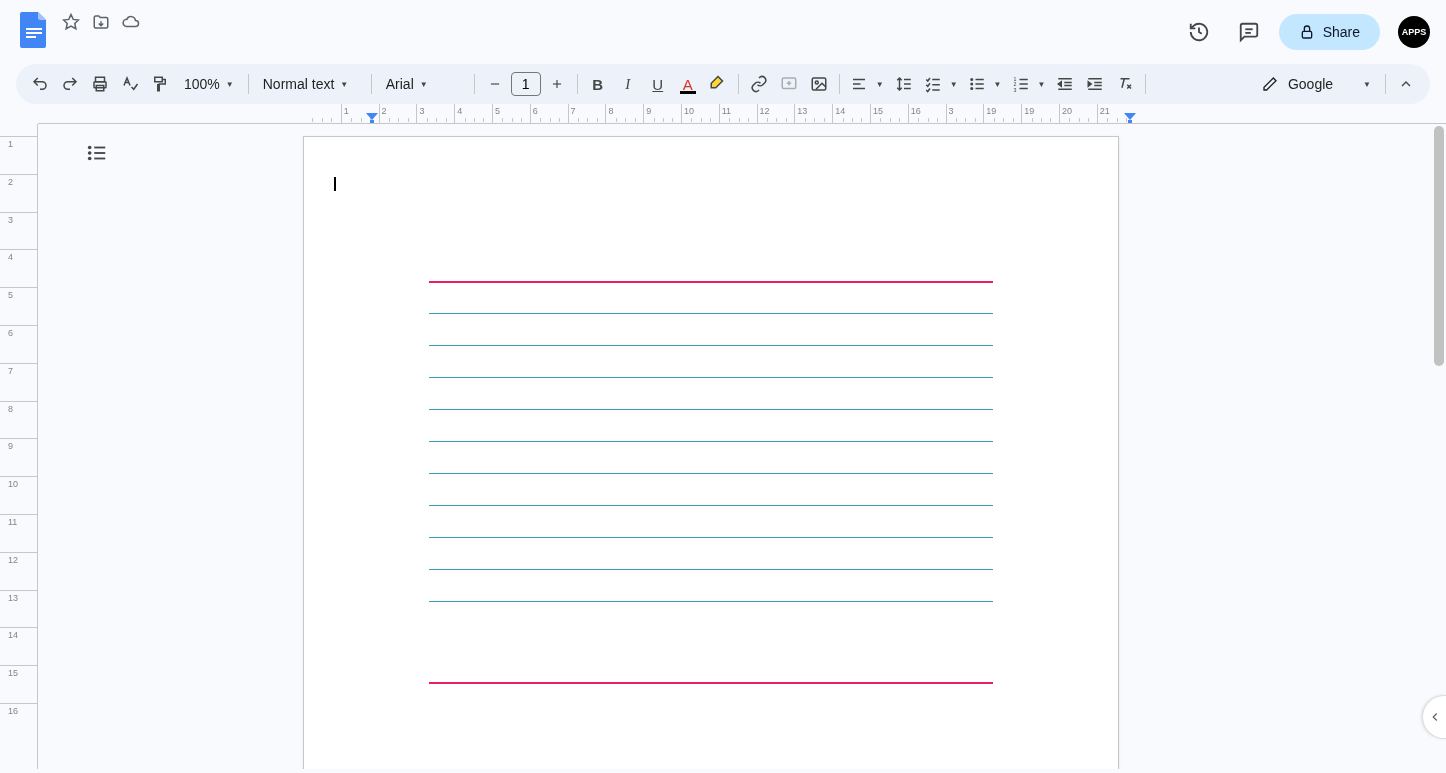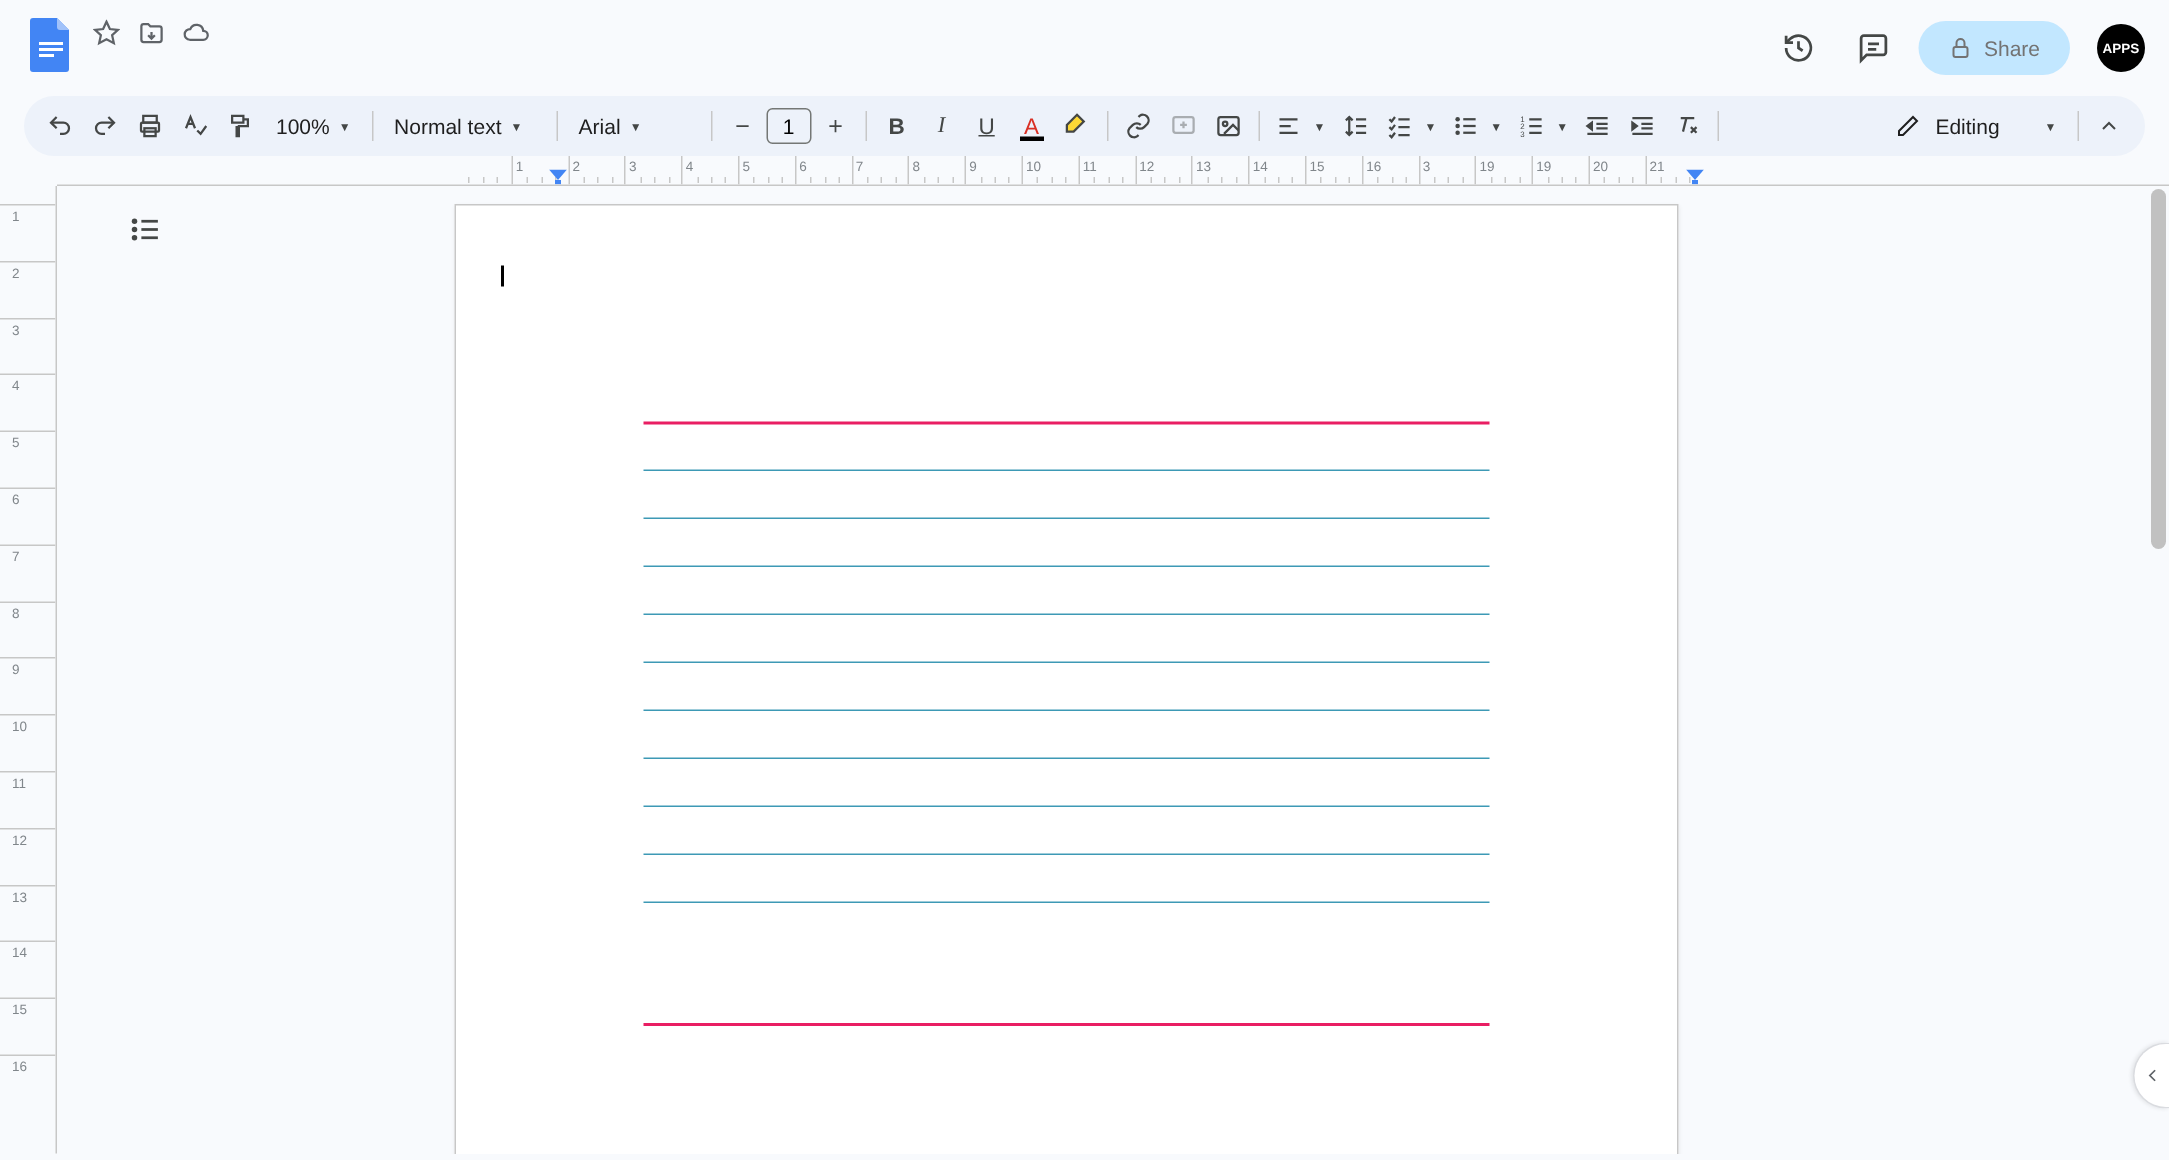--- a/index.html
+++ b/index.html
@@ -10,21 +10,21 @@
 .logo { width: 40px; height: 40px; display: flex; align-items: center; justify-content: center; margin-right: 6px; margin-top: 2px; }
 .logo svg { width: 28px; height: 36px; }
 .title-area { flex: 1; display: flex; flex-direction: column; }
 .title-row { display: flex; align-items: center; gap: 8px; height: 28px; }
 .doc-title { font-size: 18px; color: #1f1f1f; padding: 2px 6px; }
 .title-icon { width: 22px; height: 22px; display: flex; align-items: center; justify-content: center; color: #5f6368; cursor: pointer; border-radius: 4px; }
 .menubar { display: flex; gap: 2px; margin-top: 2px; }
 .menu-item { font-size: 14px; color: #1f1f1f; padding: 4px 7px; border-radius: 4px; cursor: pointer; }
 .header-right { display: flex; align-items: center; gap: 10px; margin-top: 4px; }
 .hr-icon { width: 40px; height: 40px; display: flex; align-items: center; justify-content: center; color: #444746; cursor: pointer; border-radius: 50%; }
-.share-btn { display: flex; align-items: center; gap: 8px; background: #c2e7ff; color: #737373; font-size: 14px; font-weight: 500; padding: 10px 20px; border-radius: 40px; cursor: pointer; }
+.share-btn { display: flex; align-items: center; gap: 8px; background: #c2e7ff; color: #0f172a; font-size: 14px; font-weight: 500; padding: 10px 20px; border-radius: 40px; cursor: pointer; }
 .avatar { width: 32px; height: 32px; border-radius: 50%; background: #000; color: #fff; display: flex; align-items: center; justify-content: center; font-size: 9px; font-weight: bold; margin-left: 8px; }
 
 
 .toolbar-wrap { padding: 0 16px; background: #f8fafd; }
 .toolbar { display: flex; align-items: center; background: #edf2fa; border-radius: 24px; height: 40px; padding: 0 10px; gap: 2px; }
 .tb-btn { min-width: 28px; height: 28px; display: flex; align-items: center; justify-content: center; color: #444746; cursor: pointer; border-radius: 4px; font-size: 14px; padding: 0 4px; }
 .tb-sep { width: 1px; height: 20px; background: #c7c7c7; margin: 0 4px; }
 .tb-text { font-size: 14px; color: #1f1f1f; padding: 0 8px; cursor: pointer; display: flex; align-items: center; gap: 6px; height: 28px; border-radius: 4px; }
 .zoom-val { font-size: 14px; color: #1f1f1f; }
 .font-size-input { width: 30px; height: 24px; border: 1px solid #747775; border-radius: 4px; text-align: center; font-size: 14px; background: #edf2fa; }
@@ -316,21 +316,21 @@
         <svg width="18" height="18" viewBox="0 0 24 24" fill="none" stroke="currentColor" stroke-width="2">
           <path d="M6 5h12M11 5l-3 12M15 13l5 5m0-5l-5 5"></path>
         </svg>
       </span>
     <span class="tb-sep"></span>
     <div class="tb-spacer"></div>
     <div class="tb-text" style="gap:10px;">
       <svg width="16" height="16" viewBox="0 0 24 24" fill="none" stroke="currentColor" stroke-width="2">
           <path d="M17 3l4 4L7 21H3v-4z"></path>
         </svg>
-      <span>Editing</span>
+      <span>Google</span>
       <span class="dropdown-arrow" style="margin-left:20px;">▼</span>
     </div>
     <span class="tb-sep"></span>
     <span class="tb-btn">
         <svg width="16" height="16" viewBox="0 0 24 24" fill="none" stroke="currentColor" stroke-width="2">
           <path d="M6 15l6-6 6 6"></path>
         </svg>
       </span>
   </div>
 </div>

